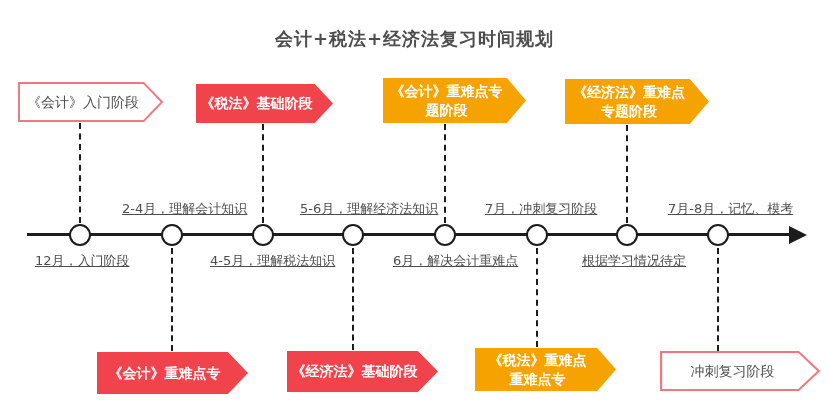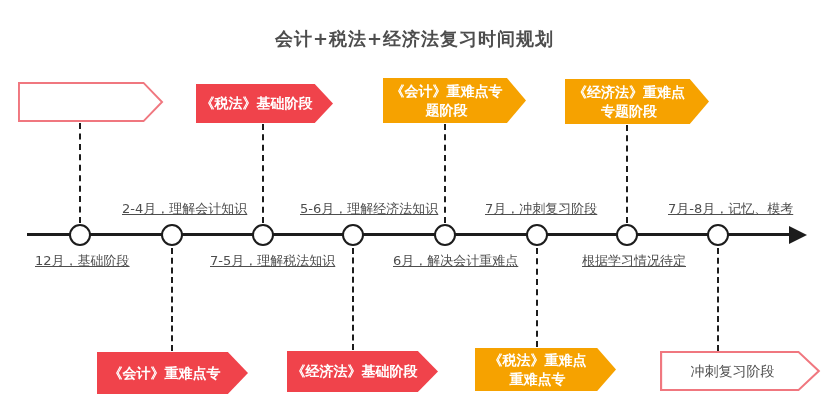--- a/index.html
+++ b/index.html
@@ -42,44 +42,45 @@
 <div class="stage">
 
   <div class="title">会计+税法+经济法复习时间规划</div>
 
   <div class="tl-line"></div>
   <div class="tl-arrowhead"></div>
 
   <div>
     <div class="connector" style="left:79px;top:123px;height:100px"></div>
     <div class="node" style="left:69px"></div>
-    <span class="note" style="left:35px;top:252px">12月，基础阶段</span>
+    <span class="note" style="left:35px;top:252px">12月，入门阶段</span>
     <div class="banner outline" style="left:18px;top:82px;width:146px;height:40px">
       <svg viewBox="0 0 150 42" preserveAspectRatio="none">
         <polygon points="1,1 129,1 148,21 129,41 1,41" stroke-width="2" fill="#FFFFFF" stroke="#F0777F"></polygon>
       </svg>
+      <span class="banner-label">《会计》入门阶段</span>
     </div>
   </div>
 
   <div>
     <div class="connector" style="left:171px;top:248px;height:103px"></div>
     <div class="node" style="left:161px"></div>
     <span class="note" style="left:122px;top:200px">2-4月，理解会计知识</span>
     <div class="banner filled" style="left:97px;top:352px;width:151px;height:42px">
       <svg viewBox="0 0 150 42" preserveAspectRatio="none">
         <polygon points="0,0 130,0 150,21 130,42 0,42" fill="#F0434B"></polygon>
       </svg>
       <span class="banner-label">《会计》重难点专</span>
     </div>
   </div>
 
   <div>
     <div class="connector" style="left:262px;top:124px;height:99px"></div>
     <div class="node" style="left:252px"></div>
-    <span class="note" style="left:210px;top:252px">7-5月，理解税法知识</span>
+    <span class="note" style="left:210px;top:252px">4-5月，理解税法知识</span>
     <div class="banner filled" style="left:196px;top:84px;width:137px;height:39px">
       <svg viewBox="0 0 150 42" preserveAspectRatio="none">
         <polygon points="0,0 130,0 150,21 130,42 0,42" fill="#F0434B"></polygon>
       </svg>
       <span class="banner-label">《税法》基础阶段</span>
     </div>
   </div>
 
   <div>
     <div class="connector" style="left:352px;top:248px;height:102px"></div>

